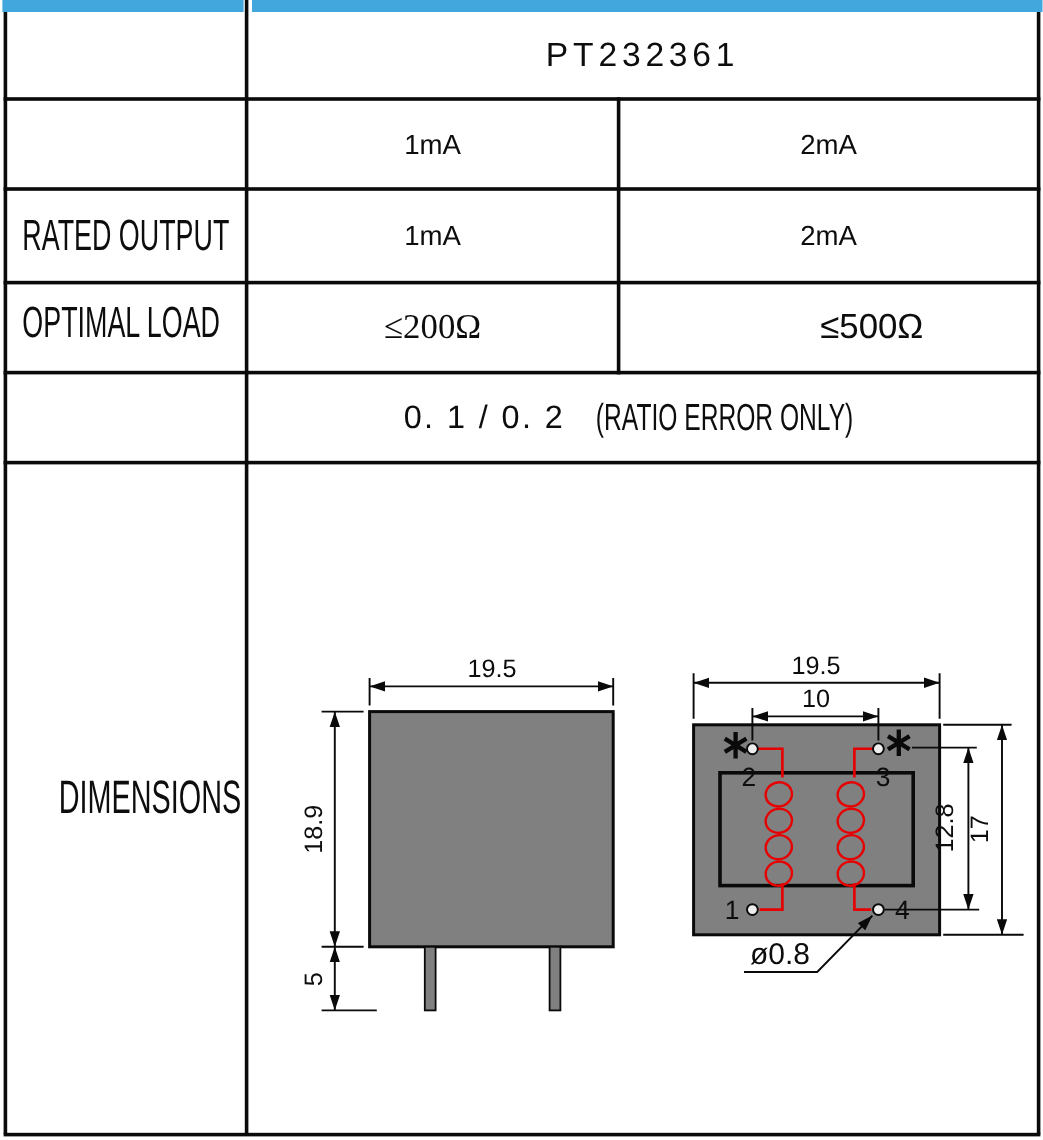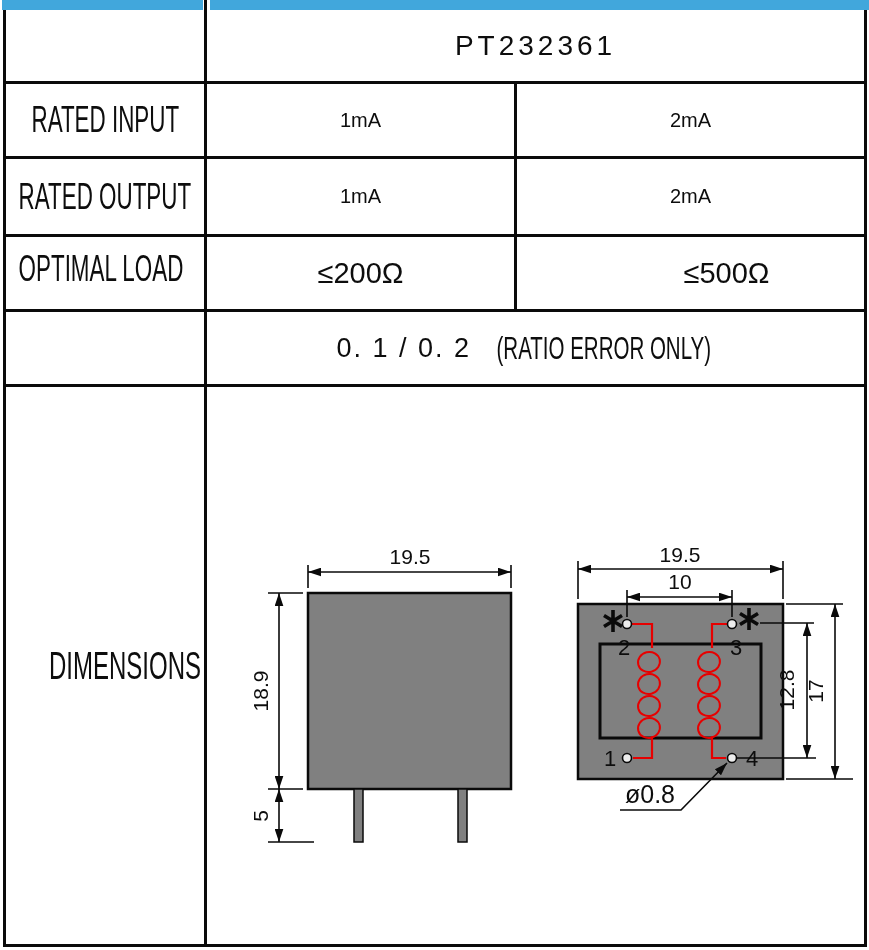--- a/index.html
+++ b/index.html
@@ -7,21 +7,21 @@
     position:relative;width:869px;height:950px;background:#ffffff;overflow:hidden;
     font-family:"Liberation Sans","DejaVu Sans",sans-serif;color:#0d0d0d;
   }
   .abs{position:absolute;}
   .bar{background:#41a7dc;}
   .bline{background:#0a0a0a;}
   .cell{position:absolute;display:flex;align-items:center;justify-content:center;}
   .lbl{display:inline-block;white-space:nowrap;font-size:28px;
        transform:scale(0.80,1.30);transform-origin:center;letter-spacing:0;}
   .lbl-big{font-size:30px;}
-  .val{font-size:20px;white-space:nowrap;}
+  .val{font-size:23px;white-space:nowrap;}
   .val-model{font-size:28px;letter-spacing:4px;}
   .val-load{font-size:29px;}
   .acc-num{font-size:27px;letter-spacing:2px;white-space:nowrap;}
   .acc-note{display:inline-block;font-size:25px;white-space:nowrap;
             transform:scale(0.82,1.26);transform-origin:center;margin-left:2px;}
   svg text{font-family:"Liberation Sans","DejaVu Sans",sans-serif;fill:#0d0d0d;}
   .dimtxt{font-size:21px;}
   .pintxt{font-size:22px;}
   .ext{stroke:#0a0a0a;stroke-width:1.6;fill:none;}
   .dim{stroke:#0a0a0a;stroke-width:1.6;fill:none;}
@@ -45,23 +45,20 @@
   <div class="abs bline" style="left:3px;top:10px;width:3px;height:935px;"></div>
   <div class="abs bline" style="left:864px;top:10px;width:3px;height:935px;"></div>
   <div class="abs bline" style="left:3px;top:944px;width:864px;height:3px;"></div>
   <div class="abs bline" style="left:3px;top:81px;width:864px;height:3px;"></div>
   <div class="abs bline" style="left:3px;top:156px;width:864px;height:3px;"></div>
   <div class="abs bline" style="left:3px;top:234px;width:864px;height:3px;"></div>
   <div class="abs bline" style="left:3px;top:309px;width:864px;height:3px;"></div>
   <div class="abs bline" style="left:3px;top:384px;width:864px;height:3px;"></div>
   <div class="abs bline" style="left:514px;top:81px;width:3px;height:231px;"></div>
 
-  <div class="cell" style="left:6px;top:84px;width:198px;height:72px;">
-    <span class="lbl">RATED INPUT</span>
-  </div>
   <div class="cell" style="left:6px;top:159px;width:198px;height:75px;">
     <span class="lbl">RATED OUTPUT</span>
   </div>
   <div class="cell" style="left:6px;top:237px;width:198px;height:64px;justify-content:flex-end;">
     <span class="lbl">OPTIMAL LOAD</span>
   </div>
   <div class="cell" style="left:6px;top:387px;width:198px;height:558px;margin-left:20px;">
     <span class="lbl lbl-big">DIMENSIONS</span>
   </div>
 
@@ -76,21 +73,21 @@
     <span class="val">2mA</span>
   </div>
 
   <div class="cell" style="left:207px;top:159px;width:307px;height:75px;">
     <span class="val">1mA</span>
   </div>
   <div class="cell" style="left:517px;top:159px;width:347px;height:75px;">
     <span class="val">2mA</span>
   </div>
 
-  <div class="cell" style="left:207px;top:237px;width:307px;height:72px;">
+  <div class="cell" style="left:207px;top:237px;width:307px;height:72px;font-family:Liberation Serif, serif;">
     <span class="val val-load">≤200Ω</span>
   </div>
   <div class="cell" style="left:517px;top:237px;width:347px;height:72px;padding-left:36px;">
     <span class="val val-load">≤500Ω</span>
   </div>
 
   <div class="cell" style="left:207px;top:312px;width:657px;height:72px;">
     <span class="acc-num">0. 1 / 0. 2</span>
     <span class="acc-note">(RATIO ERROR ONLY)</span>
   </div>

